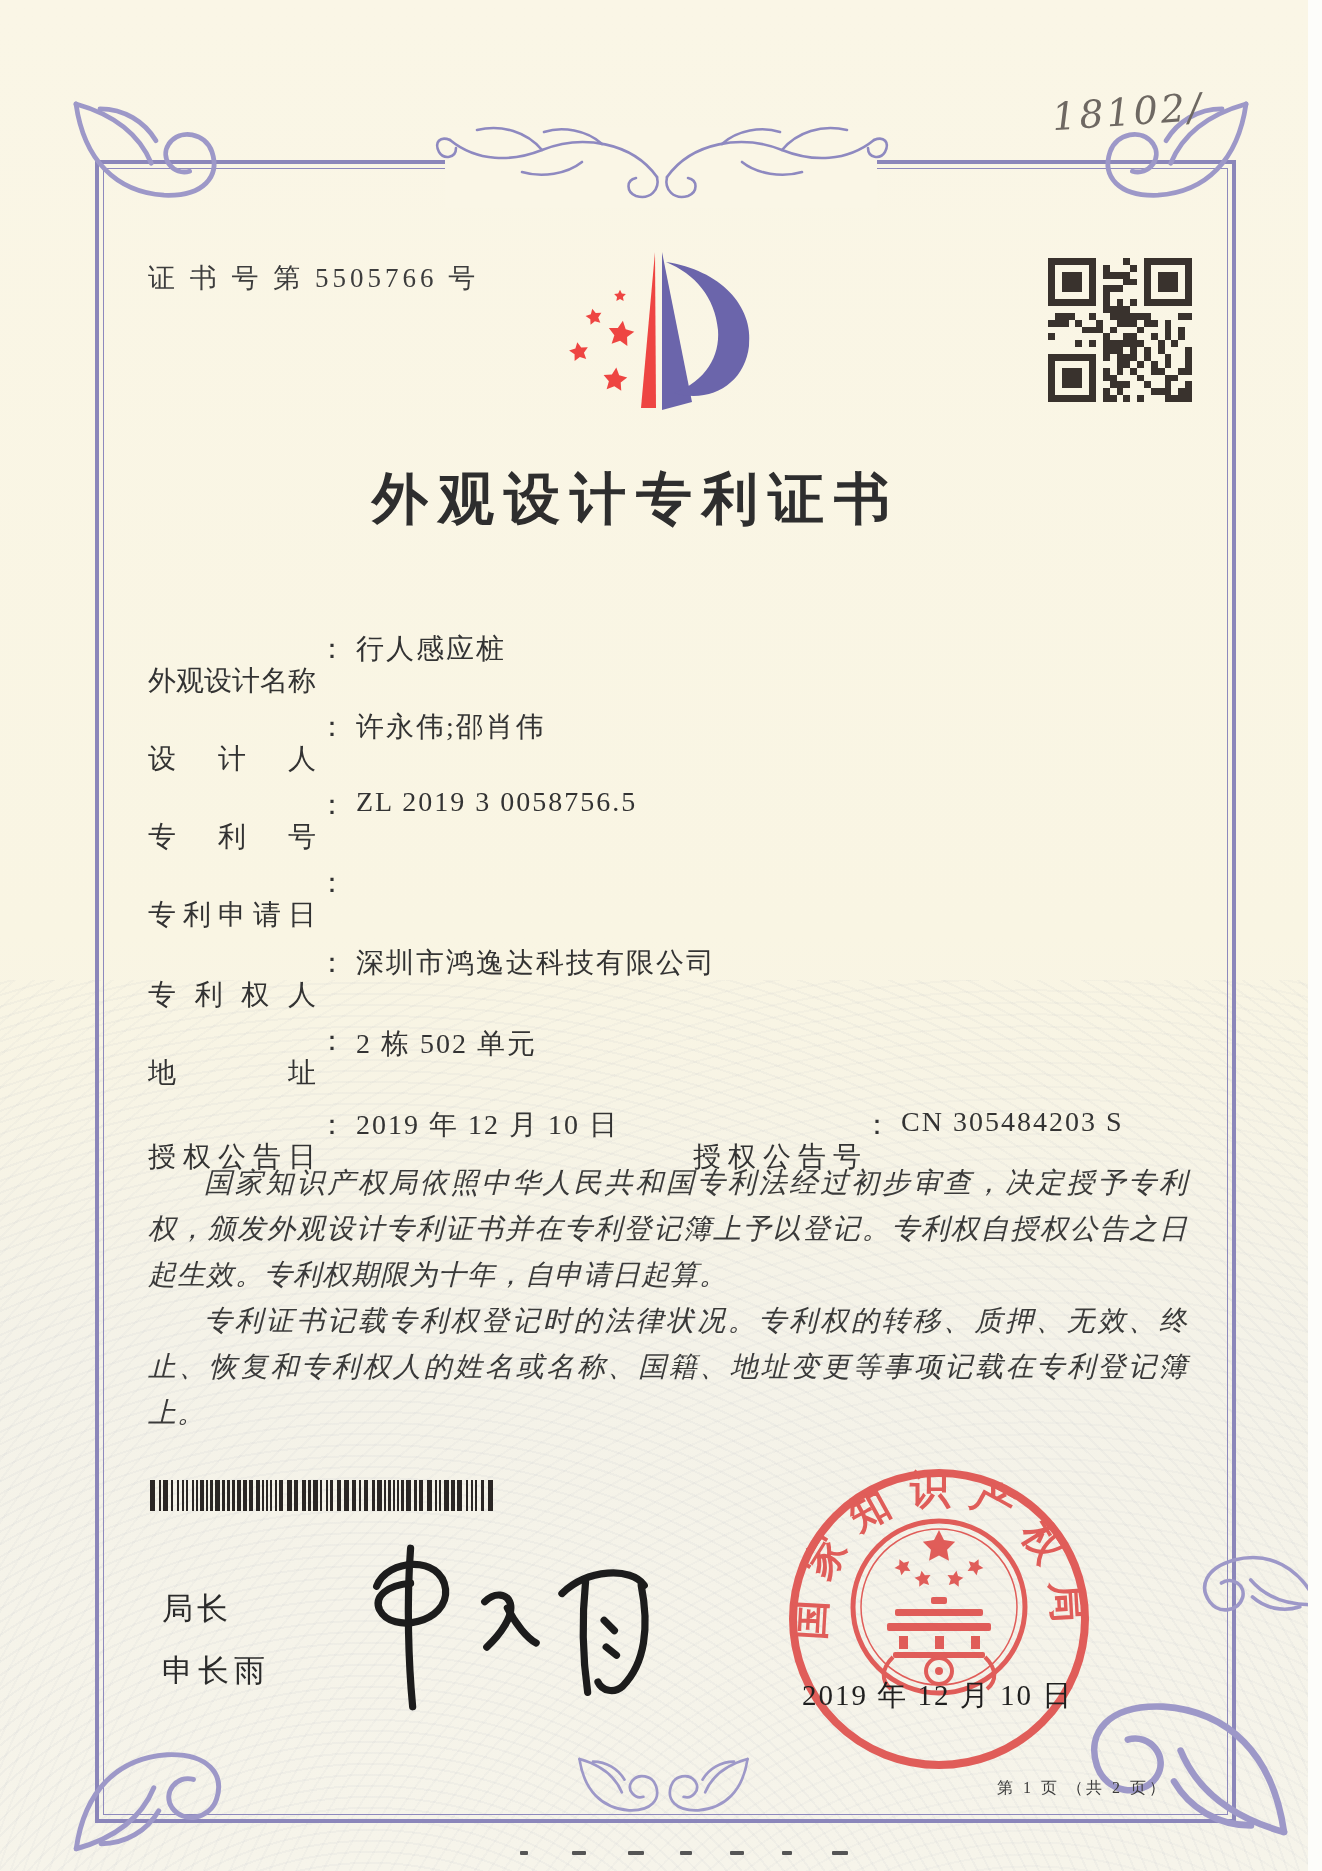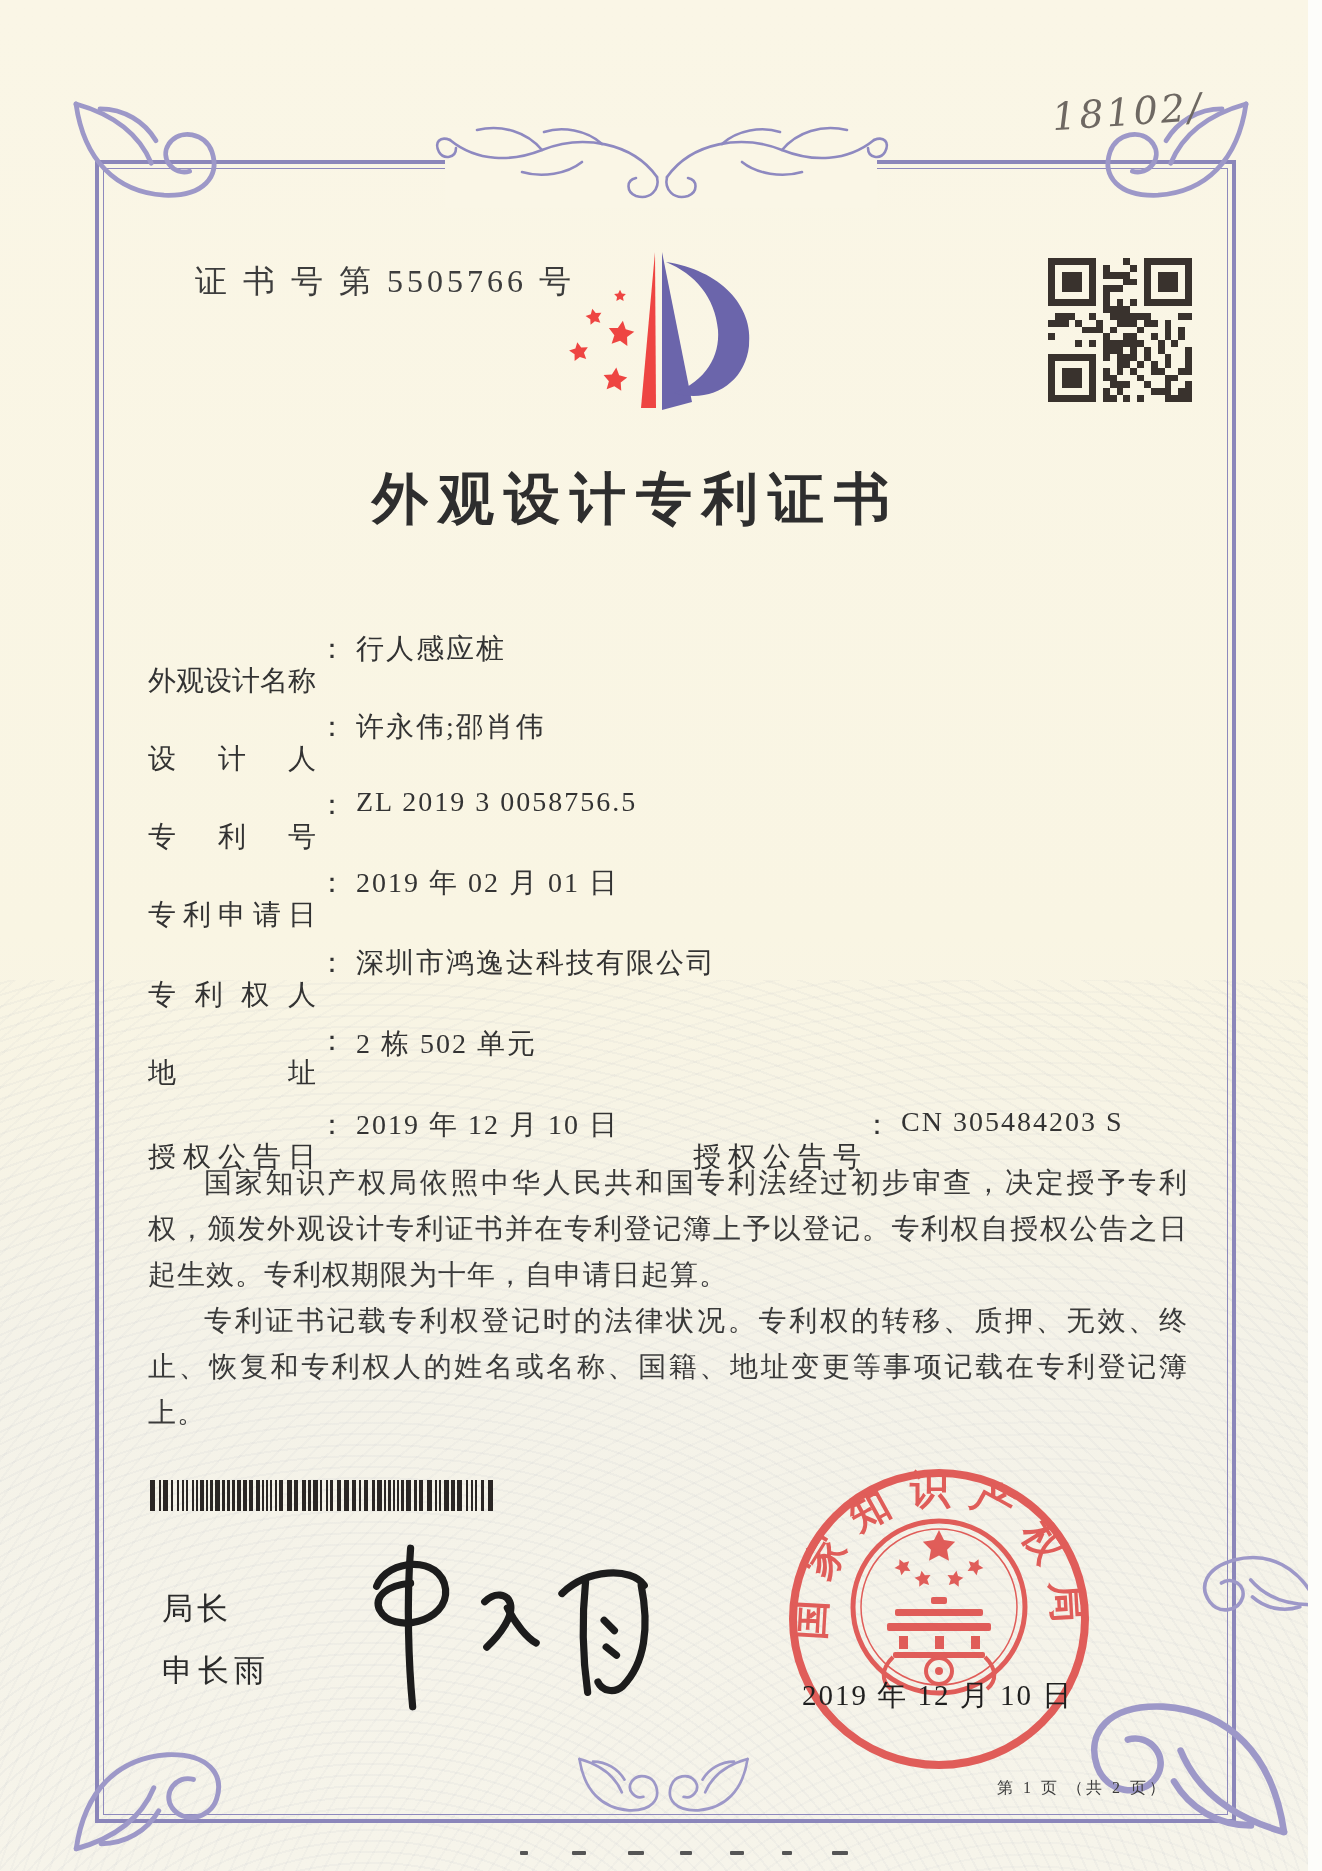--- a/index.html
+++ b/index.html
@@ -32,42 +32,42 @@
   .topmask{position:absolute;left:445px;top:128px;width:432px;height:80px;background:#faf6e6;}
   
   .handnote{
     position:absolute;left:1052px;top:90px;
     font-family:"DejaVu Serif","Liberation Serif",serif;
     font-style:italic;font-size:38px;color:#6e6862;
     letter-spacing:3px;transform:rotate(-4deg);
   }
   .certno{
     position:absolute;left:148px;top:260px;
-    font-size:32px;color:#3d3d3d;letter-spacing:4px;margin-left:47px;
+    font-size:27px;color:#3d3d3d;letter-spacing:4px;
   }
   .logo{position:absolute;left:538px;top:240px;}
   .qr{position:absolute;left:1048px;top:258px;}
   .title{
     position:absolute;left:0;top:462px;width:1272px;
     text-align:center;font-size:56px;font-weight:bold;color:#2e2e2e;
     letter-spacing:10px;
   }
   
   .row{position:absolute;left:148px;display:flex;align-items:flex-start;font-size:28px;color:#333;}
   .row .lbl{display:inline-block;width:168px;text-align:justify;text-align-last:justify;letter-spacing:0;margin-top:32px;}
   .row .colon{margin-left:2px;}
   .row .val{margin-left:10px;letter-spacing:2px;white-space:nowrap;}
   .addr-val{margin-left:10px;letter-spacing:2px;}
   .addr-val div{line-height:44px;}
   .pair2{position:absolute;left:545px;top:0;display:flex;}
   .pair2 .lbl{width:168px;}
   .body-text{
     position:absolute;left:148px;top:1160px;width:1040px;
     font-size:28px;line-height:46px;color:#3a3a3a;
-    text-align:justify;letter-spacing:1px;
+    text-align:justify;letter-spacing:1px;font-style:italic;
   }
   .body-text p{margin:0;text-indent:2em;}
   .barcode{position:absolute;left:150px;top:1480px;}
   .officer-title{position:absolute;left:162px;top:1588px;font-family:Liberation Serif, serif;font-size:31px;color:#2b2b2b;letter-spacing:4px;}
   .officer-name{position:absolute;left:162px;top:1650px;font-family:"Liberation Sans","DejaVu Sans",sans-serif;font-size:31px;color:#2b2b2b;letter-spacing:5px;}
   .signature{position:absolute;left:330px;top:1540px;}
   .seal{position:absolute;left:778px;top:1458px;}
   .seal-date{position:absolute;left:802px;top:1676px;font-size:29px;color:#1f1f1f;letter-spacing:2px;}
   .footer{
     position:absolute;left:95px;top:1778px;width:1133px;
@@ -387,21 +387,20 @@
     <span class="val">许永伟;邵肖伟</span>
   </div>
   <div class="row" style="top:786px">
     <span class="lbl">专利号</span>
       <span class="colon">：</span>
     <span class="val">ZL 2019 3 0058756.5</span>
   </div>
   <div class="row" style="top:864px">
     <span class="lbl">专利申请日</span>
       <span class="colon">：</span>
-    <span class="val">2019 年 02 月 01 日</span>
   </div>
   <div class="row" style="top:944px">
     <span class="lbl">专利权人</span>
       <span class="colon">：</span>
     <span class="val">深圳市鸿逸达科技有限公司</span>
   </div>
   <div class="row" style="top:1022px">
     <span class="lbl">地址</span>
       <span class="colon">：</span>
     <span class="addr-val">

